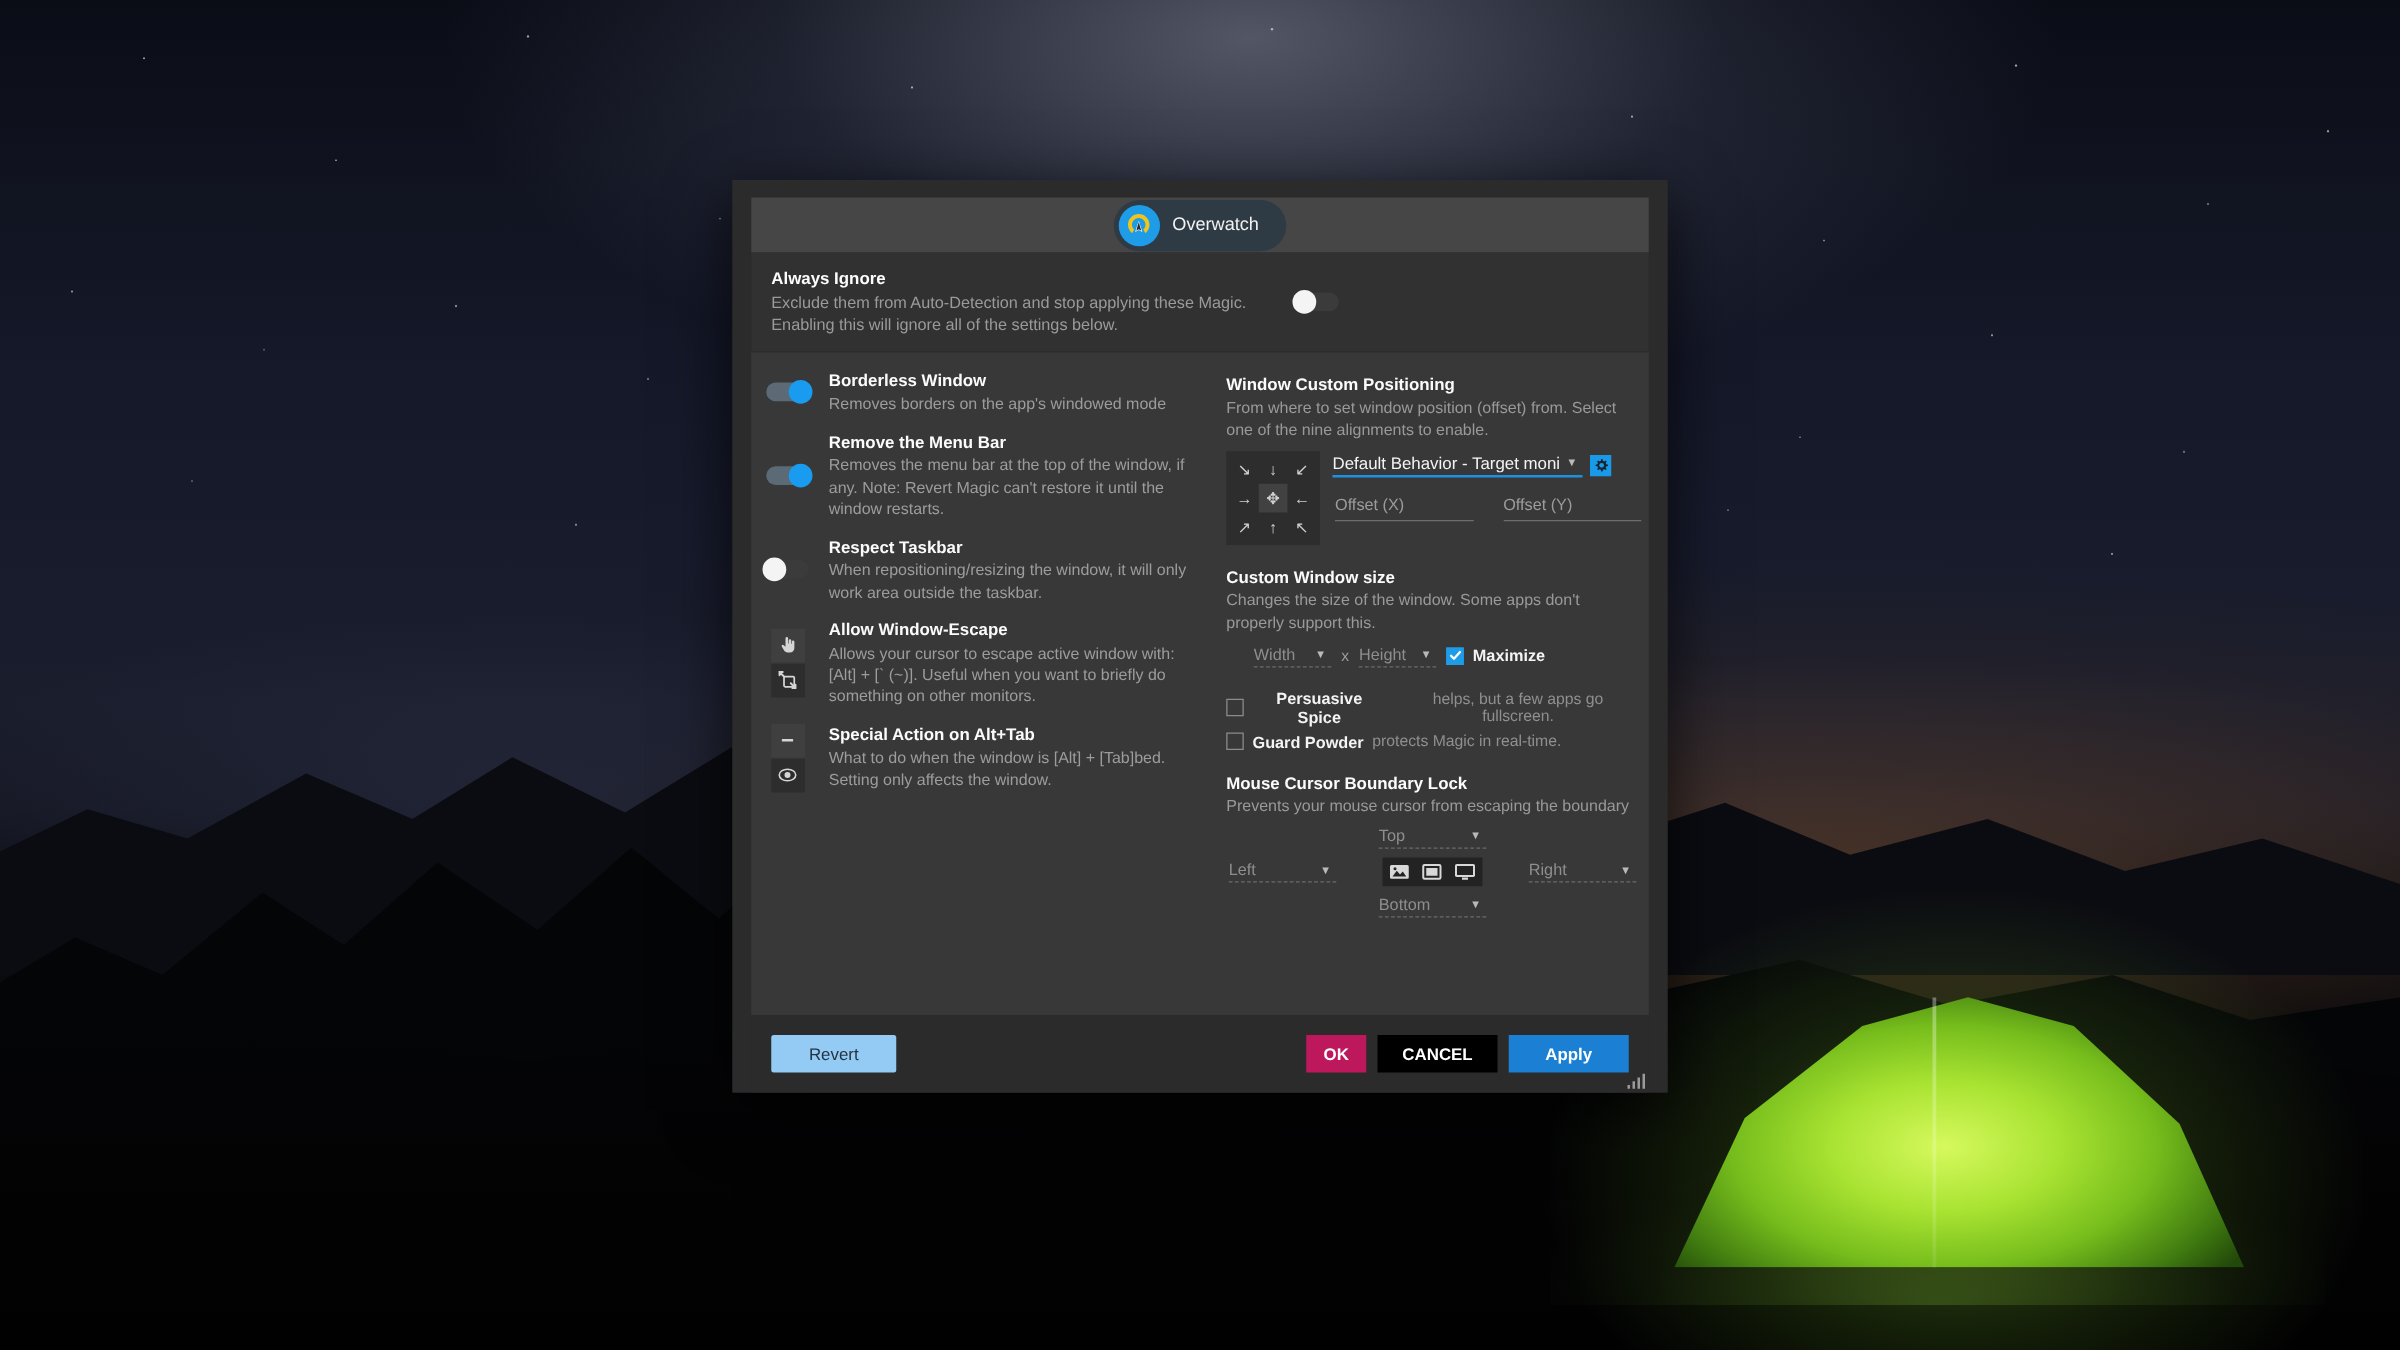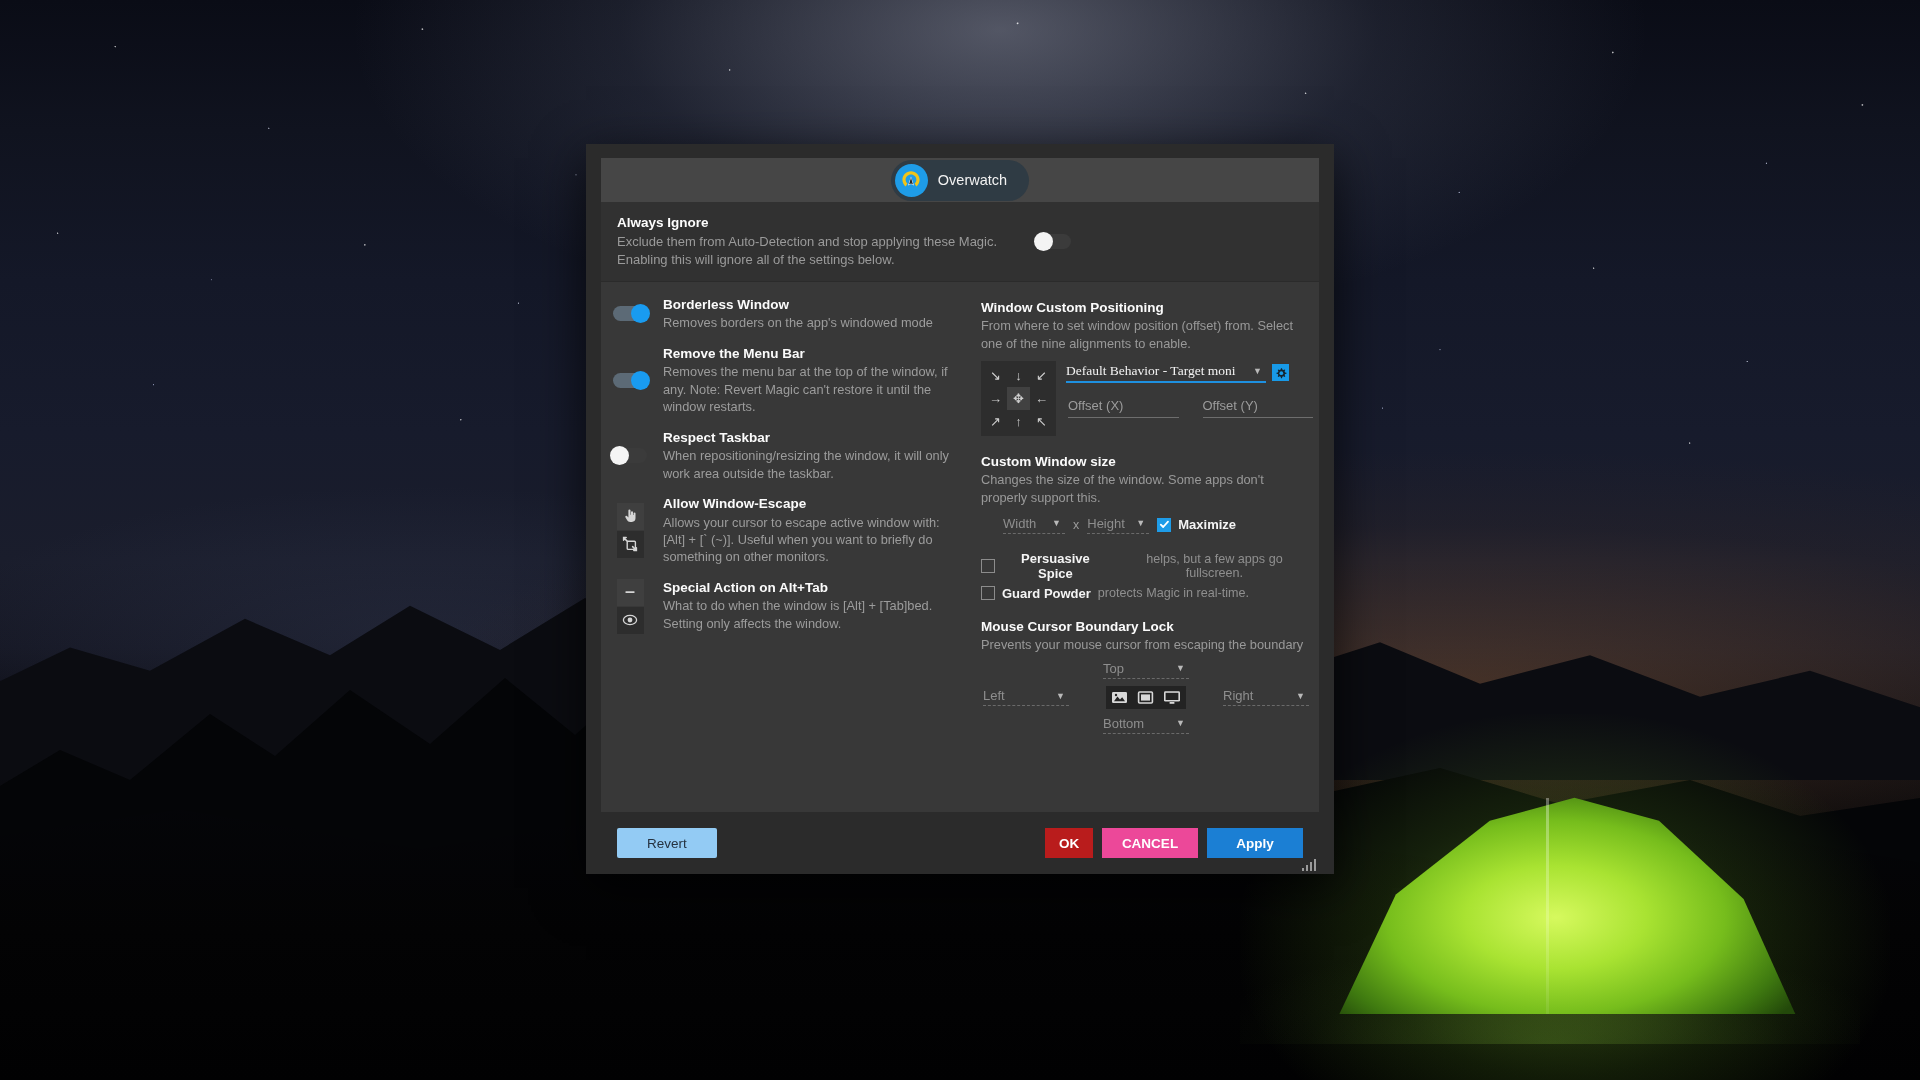--- a/index.html
+++ b/index.html
@@ -229,21 +229,21 @@
     padding: 3px;
   }
   .gcell {
     display: flex; align-items: center; justify-content: center;
     color: #cfcfcf; font-size: 13px;
   }
   .gcell.sel { background: #414141; }
   .pos-right { flex: 1; padding-top: 2px; }
 
   .sel-line {
-    display: flex; align-items: center; gap: 6px; font-family: Liberation Serif, serif;
+    display: flex; align-items: center; gap: 6px;
   }
   .sel-field {
     flex: 1;
     border-bottom: 2px solid #1e90e0;
     padding-bottom: 2px;
     display: flex; align-items: center; overflow: hidden;
     max-width: 200px;
   }
   .sel-field .val {
     font-size: 13.5px; color: #f3f3f3; white-space: nowrap; overflow: hidden;
@@ -316,22 +316,22 @@
   .btn {
     border: none; cursor: pointer;
     font-family: "Liberation Sans", sans-serif;
   }
   #revert-btn {
     background: #93cbf4; color: #253240;
     width: 100px; height: 30px; font-size: 13.5px; border-radius: 2px;
   }
   #footer .spacer { flex: 1; }
   #action-btns { display: flex; gap: 9px; }
-  #ok-btn     { background: #b91c1c; color: #fff; width: 48px;  height: 30px; font-size: 13.5px; font-weight: bold; }
-  #cancel-btn { background: #ec4899; color: #fff; width: 96px;  height: 30px; font-size: 13.5px; font-weight: bold; }
+  #ok-btn     { background: #be185d; color: #fff; width: 48px;  height: 30px; font-size: 13.5px; font-weight: bold; }
+  #cancel-btn { background: #000000; color: #fff; width: 96px;  height: 30px; font-size: 13.5px; font-weight: bold; }
   #apply-btn  { background: #1b7fd4; color: #fff; width: 96px;  height: 30px; font-size: 13.5px; font-weight: bold; }
   #resize-grip {
     position: absolute; right: 3px; bottom: 3px;
     width: 14px; height: 12px;
     display: flex; align-items: flex-end; gap: 2px;
   }
   #resize-grip i { display: block; width: 2px; background: #9a9a9a; }
 </style>
 </head>
 <body>

